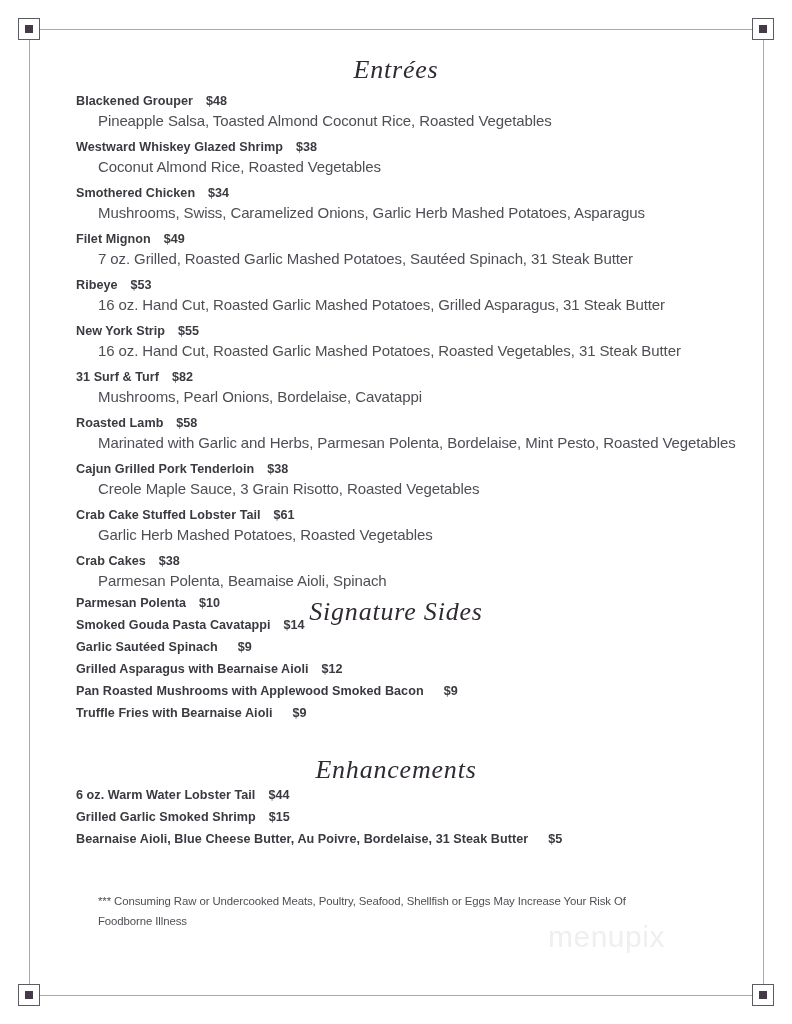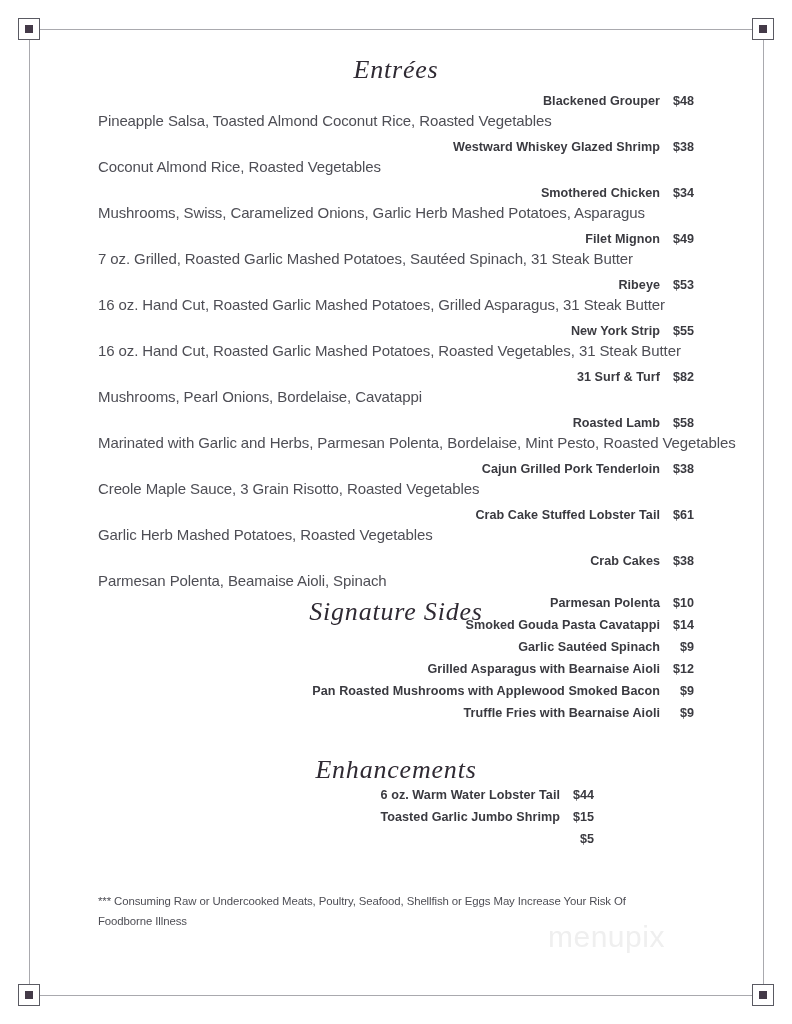--- a/index.html
+++ b/index.html
@@ -74,22 +74,22 @@
 
   .menu-list {
     margin: 0;
     padding: 0;
     list-style: none;
   }
 
   .menu-row {
     display: flex;
     align-items: baseline;
-    justify-content: flex-end;
-    padding: 0 98px 0 98px;
+    justify-content: flex-start;
+    padding: 0 98px 0 76px;
   }
   .item-name {
     font-family: "Liberation Sans", sans-serif;
     font-weight: bold;
     font-size: 12.6px;
     color: #3a3a40;
     letter-spacing: 0.05px;
     line-height: 1.0;
     white-space: nowrap;
   }
@@ -295,26 +295,27 @@
 
   <ul class="menu-list" id="enhance-list">
       <li class="simple-item">
         <div class="menu-row">
           <span class="item-name">6 oz. Warm Water Lobster Tail</span>
           <span class="item-price">$44</span>
         </div>
       </li>
       <li class="simple-item">
         <div class="menu-row">
-          <span class="item-name">Toasted Garlic Jumbo Shrimp</span>
+          <span class="item-name">Grilled Garlic Smoked Shrimp</span>
           <span class="item-price">$15</span>
         </div>
       </li>
       <li class="simple-item">
         <div class="menu-row">
+          <span class="item-name">Bearnaise Aioli, Blue Cheese Butter, Au Poivre, Bordelaise, 31 Steak Butter</span>
           <span class="item-price">$5</span>
         </div>
       </li>
     </ul>
 
   <div class="disclaimer">*** Consuming Raw or Undercooked Meats, Poultry, Seafood, Shellfish or Eggs May Increase Your Risk Of Foodborne Illness</div>
 
   <div class="watermark">menupix</div>
 
 </div>

